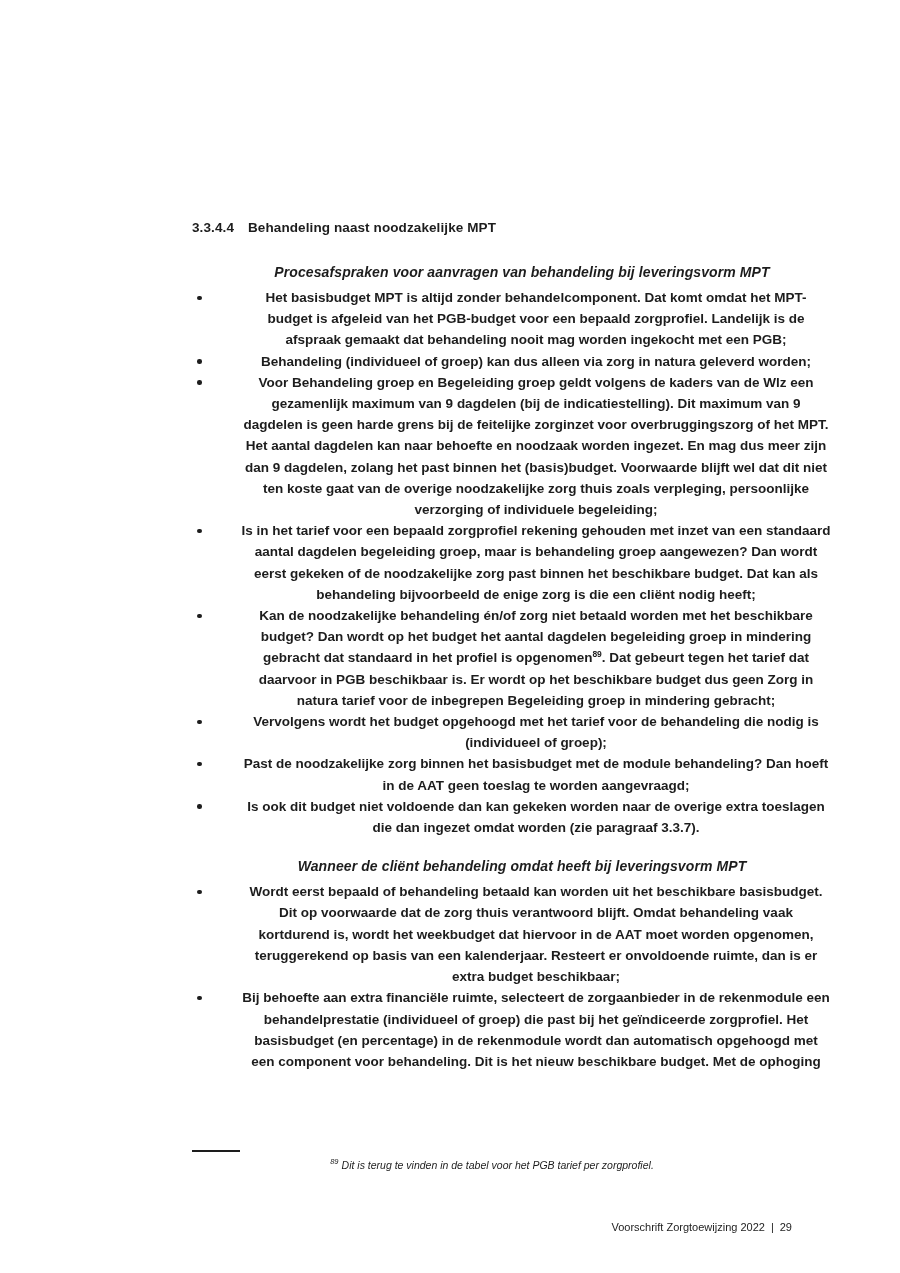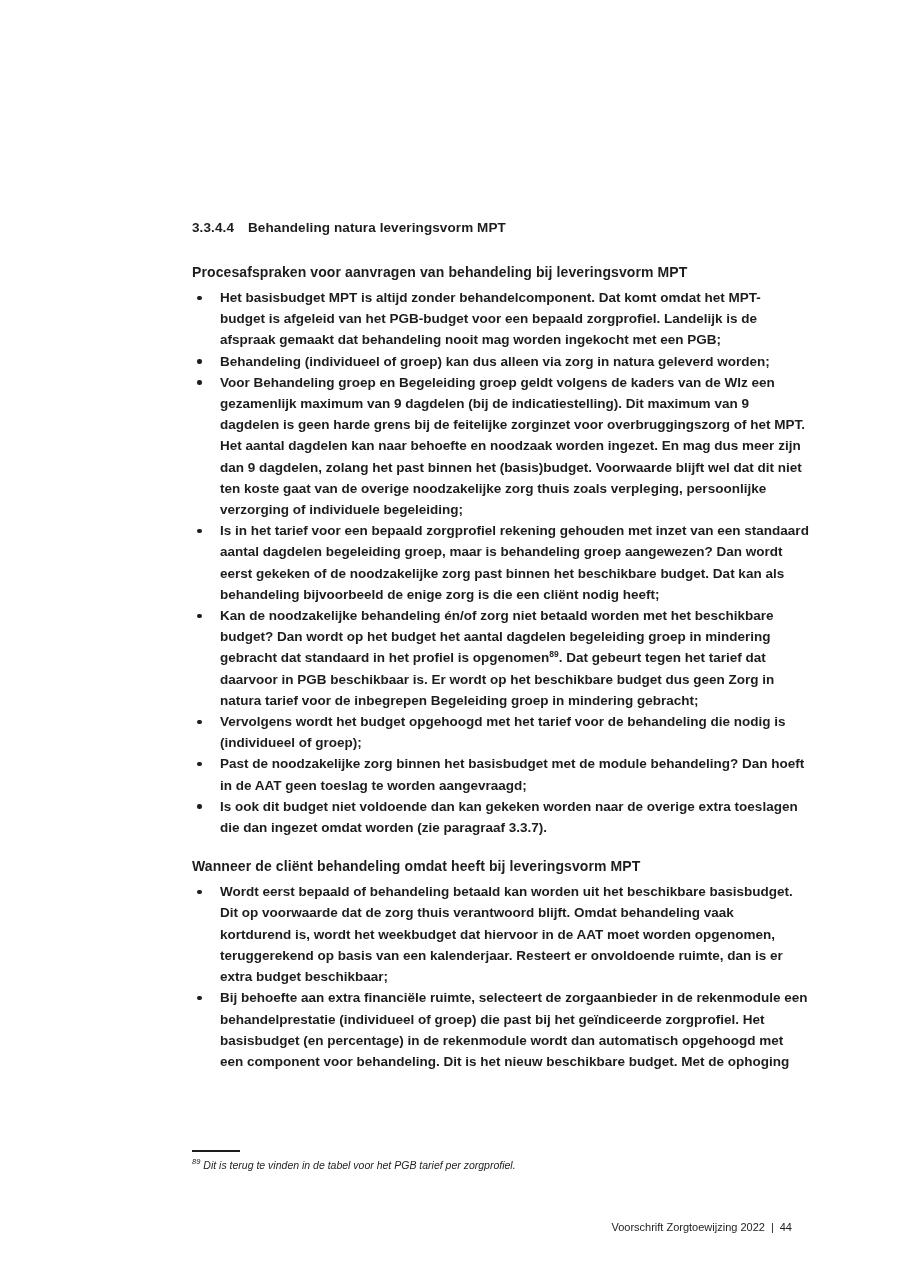--- a/index.html
+++ b/index.html
@@ -7,40 +7,42 @@
     width: 900px; height: 1273px;
     background: #ffffff;
     font-family: "Liberation Sans", sans-serif;
     color: #1d1d1d;
     overflow: hidden;
   }
   .page {
     position: relative;
     width: 900px; height: 1273px;
     background: #ffffff;
+    text-align: center;
   }
   .content {
     position: absolute;
     left: 192px; top: 218px;
     width: 660px;
   }
   .section-heading {
     display: flex;
     align-items: baseline;
     font-size: 13.5px;
     font-weight: bold;
     line-height: 20px;
     letter-spacing: 0.1px;
   }
   .sec-num { margin-right: 14px; }
   h2 {
     font-size: 14px;
     font-weight: bold;
     line-height: 20px;
     letter-spacing: 0.1px;
+    font-style: italic;
   }
   .block-a h2 { margin-top: 24px; }
   .block-b h2 { margin-top: 18px; }
   ul.bullets {
     list-style: none;
     margin-top: 5px;
   }
   ul.bullets li {
     display: flex;
     font-size: 13.5px;
@@ -101,21 +103,21 @@
   .page-footer .sep { margin: 0 6px; }
 </style>
 </head>
 <body>
 
 <div class="page">
   <div class="content">
 
     <div class="section-heading">
       <span class="sec-num">3.3.4.4</span>
-      <span class="sec-title">Behandeling natura leveringsvorm MPT</span>
+      <span class="sec-title">Behandeling naast noodzakelijke MPT</span>
     </div>
 
     <div class="block-a">
       <h2>Procesafspraken voor aanvragen van behandeling bij leveringsvorm MPT</h2>
       <ul class="bullets">
         <li>
           <span class="marker">
               <span class="dot"></span>
             </span>
           <span class="btext">Het basisbudget MPT is altijd zonder behandelcomponent. Dat komt omdat het MPT-
@@ -209,15 +211,15 @@
     </div>
 
   </div>
 
   <div class="footnote-area">
     <div class="footnote-rule"></div>
     <div class="footnote-text"><sup>89</sup><span>Dit is terug te vinden in de tabel voor het PGB tarief per zorgprofiel.</span></div>
   </div>
 
   <div class="page-footer">
-    <span>Voorschrift Zorgtoewijzing 2022</span><span class="sep">|</span><span>44</span>
+    <span>Voorschrift Zorgtoewijzing 2022</span><span class="sep">|</span><span>29</span>
   </div>
 </div>
 
 </body></html>

